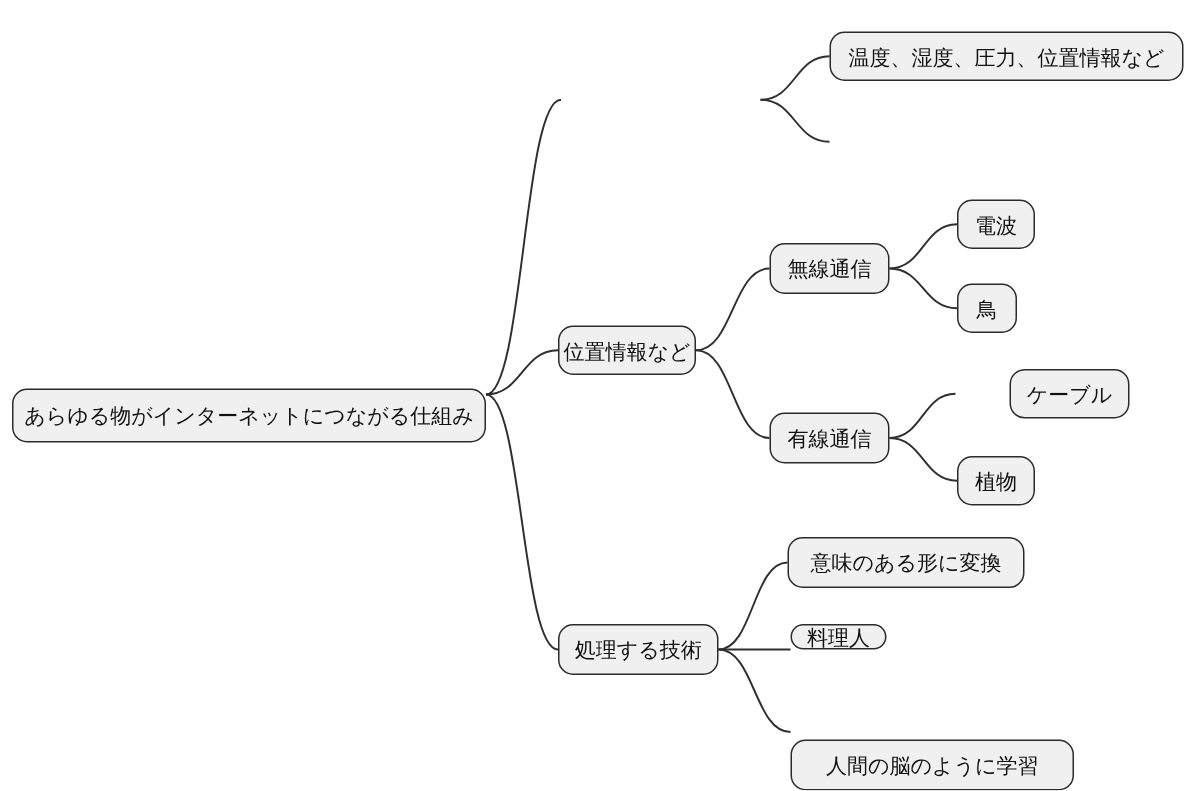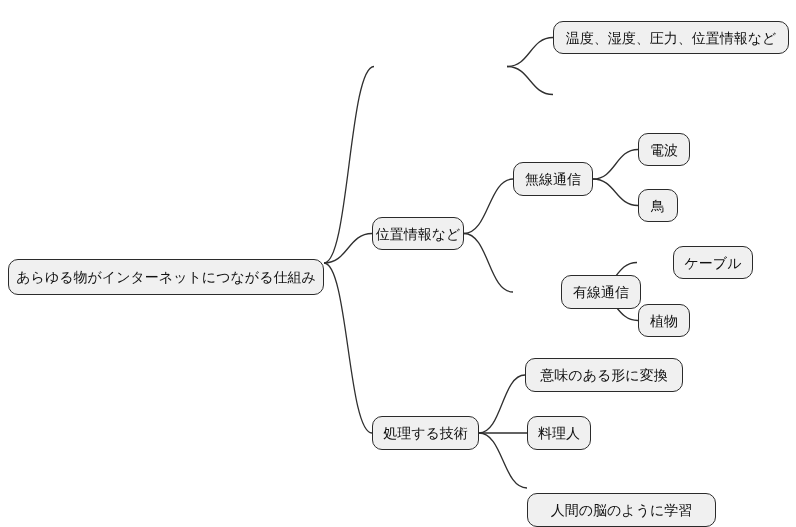--- a/index.html
+++ b/index.html
@@ -56,27 +56,27 @@
 
 
   <div class="node" style="left:372px;top:217px;width:92px;height:33px;">位置情報など</div>
 
   <div class="node" style="left:513px;top:162px;width:80px;height:34px;">無線通信</div>
 
   <div class="node" style="left:638px;top:133px;width:52px;height:33px;">電波</div>
 
   <div class="node" style="left:638px;top:189px;width:40px;height:33px;">鳥</div>
 
-  <div class="node" style="left:513px;top:275px;width:80px;height:34px;margin-left:48px;">有線通信</div>
+  <div class="node" style="left:513px;top:275px;width:80px;height:34px;">有線通信</div>
 
   <div class="node" style="left:637px;top:246px;width:80px;height:33px;margin-left:36px;">ケーブル</div>
 
   <div class="node" style="left:638px;top:304px;width:52px;height:33px;">植物</div>
 
   <div class="node" style="left:372px;top:416px;width:107px;height:34px;">処理する技術</div>
 
   <div class="node" style="left:525px;top:358px;width:158px;height:34px;">意味のある形に変換</div>
 
-  <div class="node" style="left:527px;top:416px;width:64px;height:34px;">料理人</div>
+  <div class="node" style="left:527px;top:416px;width:64px;height:17px;">料理人</div>
 
   <div class="node" style="left:527px;top:493px;width:189px;height:34px;">人間の脳のように学習</div>
 
 </div>
 
 </body></html>

